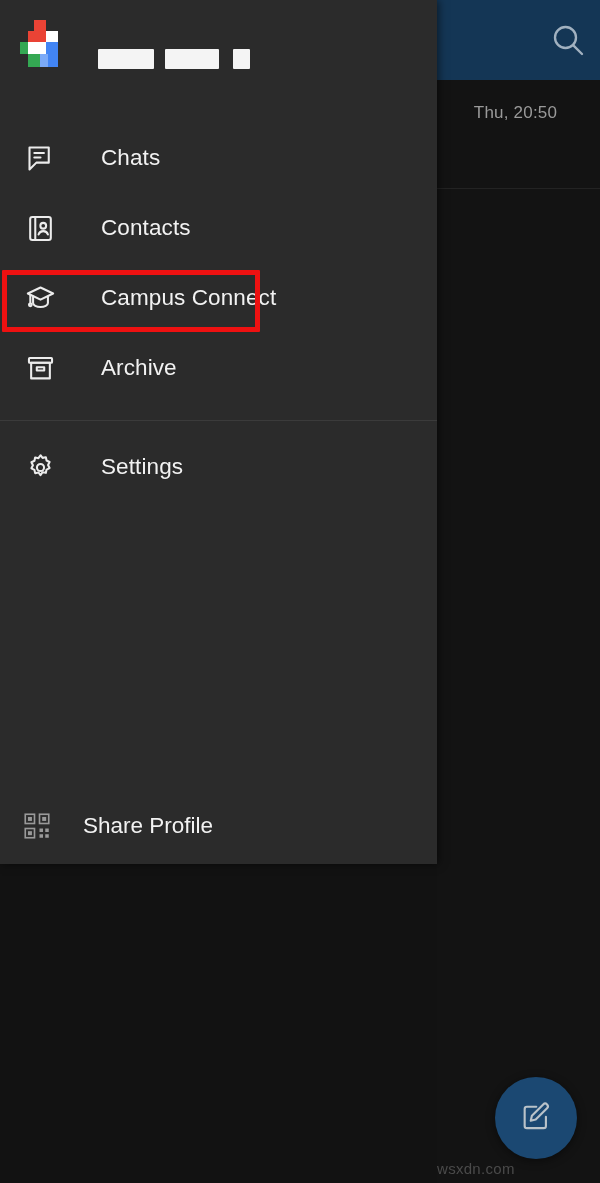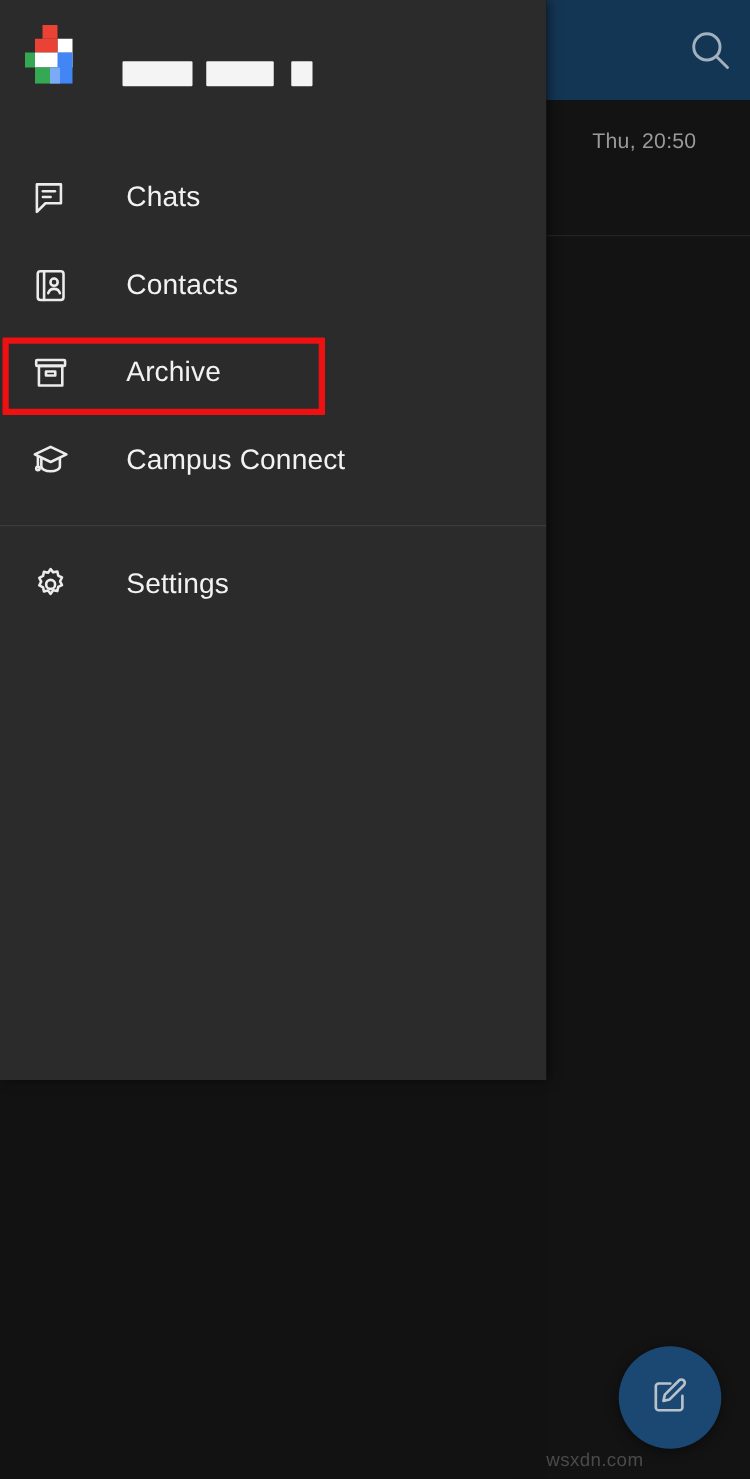--- a/index.html
+++ b/index.html
@@ -275,54 +275,71 @@
             <circle cx="14" cy="10" r="2.1"></circle>
             <path d="M10.6 16.4c.5-1.6 1.8-2.5 3.4-2.5s2.9.9 3.4 2.5"></path>
           </svg>
         </span>
         <span class="nav-label">Contacts</span>
       </div>
 
       <div class="nav-item">
         <span class="nav-icon">
           <svg width="33" height="33" viewBox="0 0 24 24" fill="none" stroke="#ececec" stroke-width="1.5" stroke-linecap="round" stroke-linejoin="round">
-            <rect x="3.6" y="4.4" width="16.8" height="3.4" rx=".6"></rect>
-            <path d="M5.2 7.8h13.6v11.4H5.2z"></path>
-            <rect x="9.3" y="11.1" width="5.4" height="2.3"></rect>
-          </svg>
-        </span>
-        <span class="nav-label">Archive</span>
-      </div>
-
-      <div class="nav-item">
-        <span class="nav-icon">
-          <svg width="33" height="33" viewBox="0 0 24 24" fill="none" stroke="#ececec" stroke-width="1.5" stroke-linecap="round" stroke-linejoin="round">
             <path d="M12 4 2.8 8.4 12 12.8l9.2-4.4z"></path>
             <path d="M6.6 10.6v4.6c0 1.7 2.4 3 5.4 3s5.4-1.3 5.4-3v-4.6"></path>
             <line x1="4.6" y1="9.5" x2="4.6" y2="15.6"></line>
             <circle cx="4.6" cy="16.6" r="1"></circle>
           </svg>
         </span>
         <span class="nav-label">Campus Connect</span>
       </div>
+
+      <div class="nav-item">
+        <span class="nav-icon">
+          <svg width="33" height="33" viewBox="0 0 24 24" fill="none" stroke="#ececec" stroke-width="1.5" stroke-linecap="round" stroke-linejoin="round">
+            <rect x="3.6" y="4.4" width="16.8" height="3.4" rx=".6"></rect>
+            <path d="M5.2 7.8h13.6v11.4H5.2z"></path>
+            <rect x="9.3" y="11.1" width="5.4" height="2.3"></rect>
+          </svg>
+        </span>
+        <span class="nav-label">Archive</span>
+      </div>
     </div>
 
     <div id="drawer-divider"></div>
 
     <div id="nav-group-secondary">
 
 
       <div class="nav-item">
         <span class="nav-icon">
           <svg width="33" height="33" viewBox="0 0 24 24" fill="none" stroke="#ececec" stroke-width="1.5" stroke-linecap="round" stroke-linejoin="round">
             <circle cx="12" cy="12" r="2.6"></circle>
             <path d="M12 3.1l1.5 1.9 2.4-.5.5 2.4 2.2 1.1-1.1 2.2 1.1 2.2-2.2 1.1-.5 2.4-2.4-.5L12 17.5l-1.5-1.9-2.4.5-.5-2.4-2.2-1.1 1.1-2.2L5.4 8.2l2.2-1.1.5-2.4 2.4.5z"></path>
           </svg>
         </span>
         <span class="nav-label">Settings</span>
       </div>
     </div>
 
+    <div id="share-profile">
+      <span class="qr-icon">
+        <svg width="30" height="30" viewBox="0 0 24 24" fill="none" stroke="#9a9a9a" stroke-width="1.3">
+          <rect x="2.6" y="2.6" width="7.4" height="7.4"></rect>
+          <rect x="5.4" y="5.4" width="1.9" height="1.9" fill="#9a9a9a"></rect>
+          <rect x="14" y="2.6" width="7.4" height="7.4"></rect>
+          <rect x="16.8" y="5.4" width="1.9" height="1.9" fill="#9a9a9a"></rect>
+          <rect x="2.6" y="14" width="7.4" height="7.4"></rect>
+          <rect x="5.4" y="16.8" width="1.9" height="1.9" fill="#9a9a9a"></rect>
+          <rect x="14" y="14" width="2.8" height="2.8" fill="#9a9a9a" stroke="none"></rect>
+          <rect x="18.6" y="14" width="2.8" height="2.8" fill="#9a9a9a" stroke="none"></rect>
+          <rect x="14" y="18.6" width="2.8" height="2.8" fill="#9a9a9a" stroke="none"></rect>
+          <rect x="18.6" y="18.6" width="2.8" height="2.8" fill="#9a9a9a" stroke="none"></rect>
+        </svg>
+      </span>
+      <span class="share-label">Share Profile</span>
+    </div>
 
     <div id="archive-highlight"></div>
   </div>
 
 </div>
 
 </body></html>

